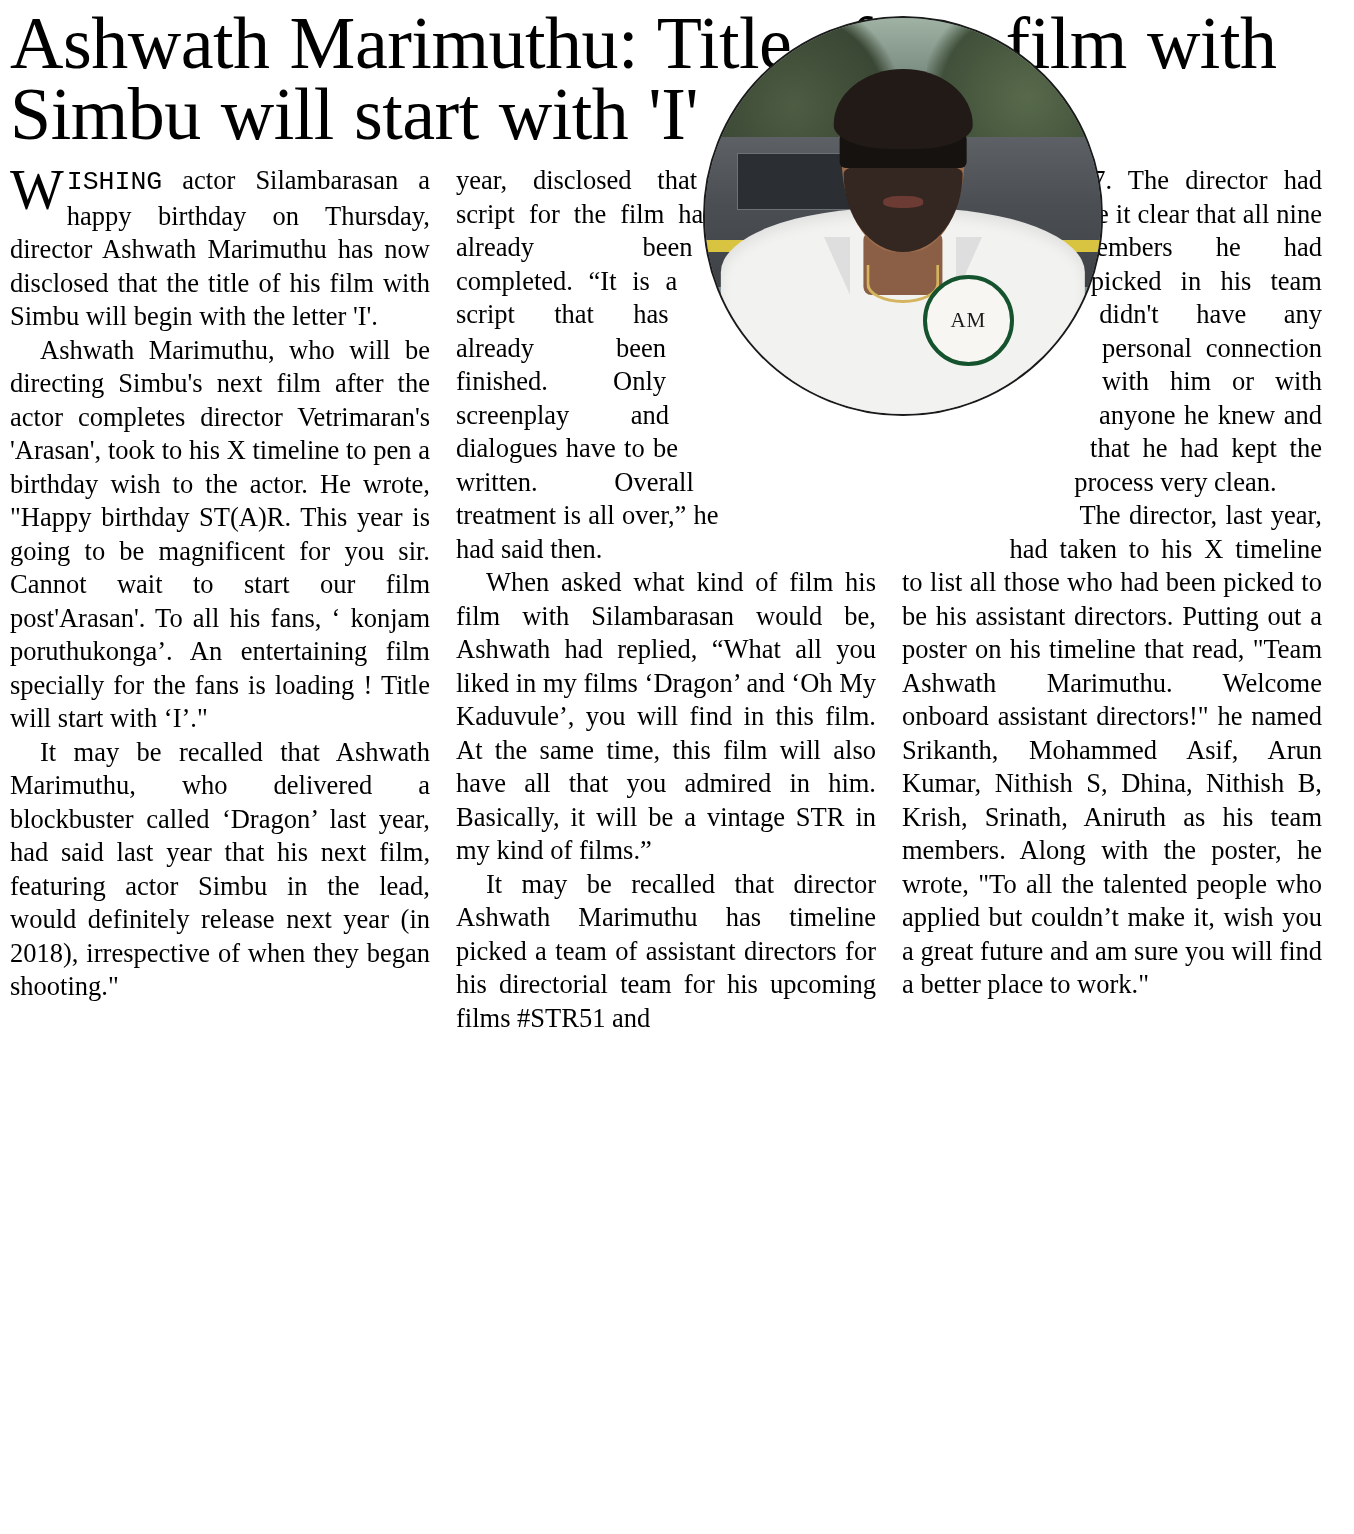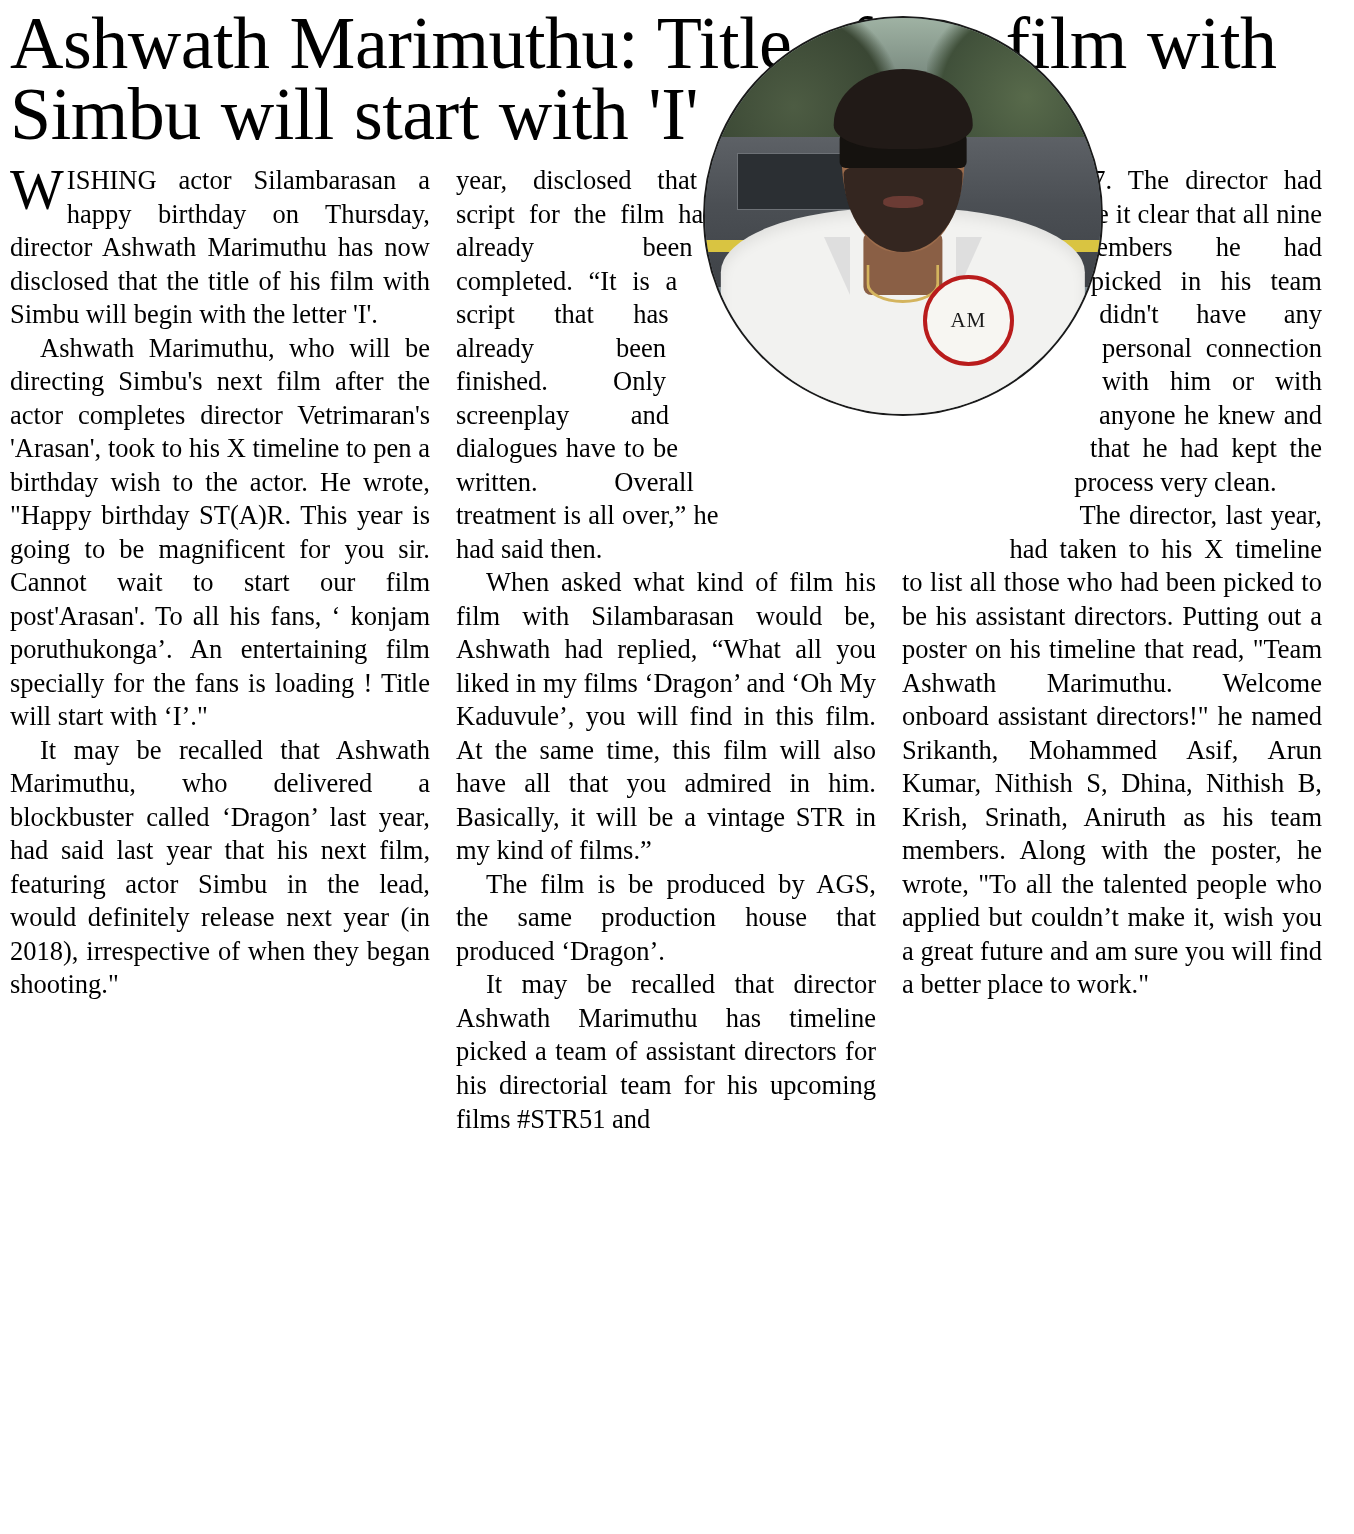--- a/index.html
+++ b/index.html
@@ -55,20 +55,21 @@
   
   .dropcap {
     float: left;
     font-size: 57px;
     line-height: 0.78;
     padding: 4px 3px 0 0;
     font-family: "Liberation Serif", "DejaVu Serif", serif;
   }
   .smallcaps {
     font-variant: small-caps;
+    font-family: Liberation Mono, monospace;
   }
   
   .shape-right {
     float: right;
     width: 1px;
     height: 0;
   }
   .photo-wrap {
     position: absolute;
     left: 703px;
@@ -182,21 +183,21 @@
     bottom: 28%; width: 17%; height: 9%;
     border: 3px solid #d4b45e;
     border-top: none;
     border-radius: 0 0 50% 50%;
   }
   .ph-badge {
     position: absolute; right: 22%; bottom: 12%;
     width: 21%; height: 21%;
     border-radius: 50%;
     background: #f7f6f2;
-    border: 4px solid #b91c1c;
+    border: 4px solid #14532d;
     display: flex; align-items: center; justify-content: center;
     font-family: "Liberation Serif", "DejaVu Serif", serif;
     font-size: 21px; letter-spacing: 1px; color: #1b1b1b;
   }
 </style>
 </head>
 <body>
 
 <div class="page">
 
@@ -232,21 +233,20 @@
       <p>Ashwath Marimuthu, who will be directing Simbu's next film after the actor completes director Vetrimaran's 'Arasan', took to his X timeline to pen a birthday wish to the actor. He wrote, "Happy birthday ST(A)R. This year is going to be magnificent for you sir. Cannot wait to start our film post'Arasan'. To all his fans, ‘ konjam poruthukonga’. An entertaining film specially for the fans is loading ! Title will start with ‘I’."</p>
       <p>It may be recalled that Ashwath Marimuthu, who delivered a blockbuster called ‘Dragon’ last year, had said last year that his next film, featuring actor Simbu in the lead, would definitely release next year (in 2018), irrespective of when they began shooting."</p>
     </div>
 
     <div class="col">
       <div class="shape-right" style="shape-outside: circle(50% at 0% 50%); width:0;"></div>
       <p class="first" style="--x:0"><span style="float: right; width: 210px; height: 400px; shape-outside: circle(200px at 200px 200px);"></span>
         <span>year, disclosed that the script for the film had already been completed. “It is a script that has already been finished. Only screenplay and dialogues have to be written. Overall treatment is all over,” he had said then.</span>
       </p>
       <p>When asked what kind of film his film with Silambarasan would be, Ashwath had replied, “What all you liked in my films ‘Dragon’ and ‘Oh My Kaduvule’, you will find in this film. At the same time, this film will also have all that you admired in him. Basically, it will be a vintage STR in my kind of films.”</p>
-      <p>The film is be produced by AGS, the same production house that produced ‘Dragon’.</p>
       <p>It may be recalled that director Ashwath Marimuthu has timeline picked a team of assistant directors for his directorial team for his upcoming films #STR51 and</p>
     </div>
 
     <div class="col">
       <p class="first"><span style="float: left; width: 200px; height: 400px; shape-outside: circle(200px at 0% 200px);"></span>#AGS27. The director had made it clear that all nine members he had picked in his team didn't have any personal connection with him or with anyone he knew and that he had kept the process very clean.</p>
       <p>The director, last year, had taken to his X timeline to list all those who had been picked to be his assistant directors. Putting out a poster on his timeline that read, "Team Ashwath Marimuthu. Welcome onboard assistant directors!" he named Srikanth, Mohammed Asif, Arun Kumar, Nithish S, Dhina, Nithish B, Krish, Srinath, Aniruth as his team members. Along with the poster, he wrote, "To all the talented people who applied but couldn’t make it, wish you a great future and am sure you will find a better place to work."</p>
     </div>
 
   </div>
 </div>

